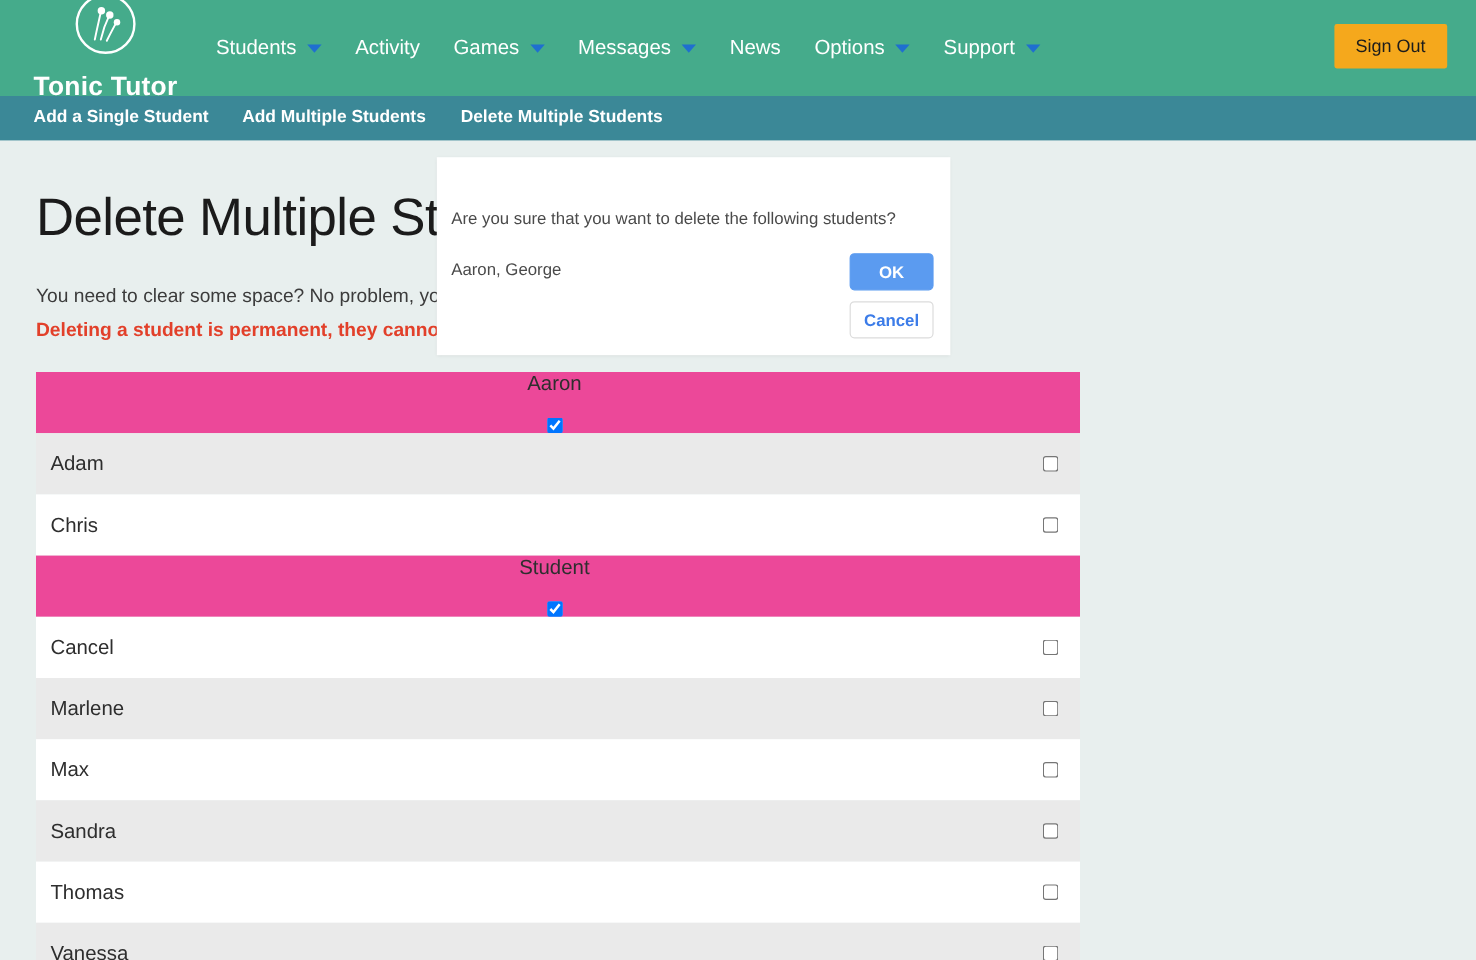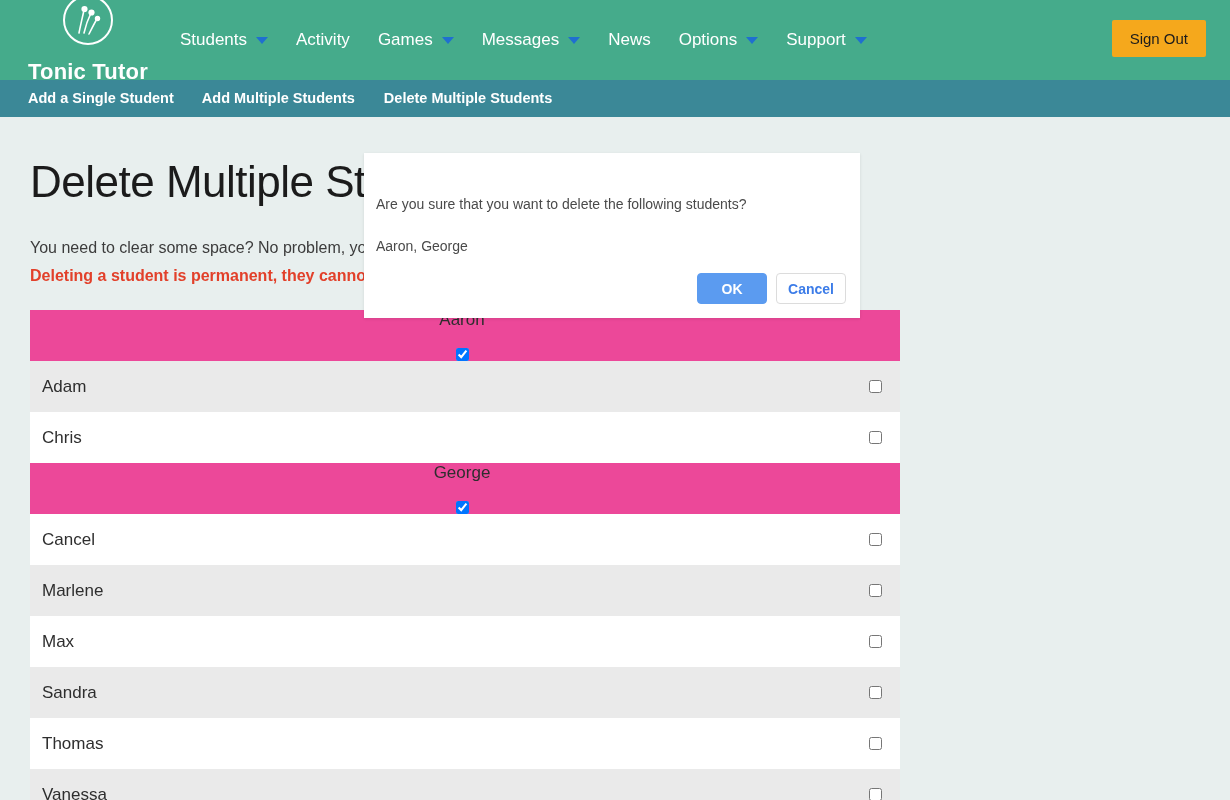--- a/index.html
+++ b/index.html
@@ -177,26 +177,25 @@
     height: 13px;
     margin: 0;
     cursor: pointer;
   }
 
   
   .modal-dialog {
     position: absolute;
     left: 364px;
     top: 131px;
-    width: 496px;
+    width: 428px;
     height: 165px;
     background: #ffffff;
     box-shadow: 0 1px 3px rgba(0,0,0,0.10);
     padding: 0;
-    margin-top: 22px;
   }
 
   .modal-question {
     position: absolute;
     left: 12px;
     top: 43px;
     font-size: 14px;
     color: #4a4a4a;
   }
 
@@ -207,20 +206,21 @@
     font-size: 14px;
     color: #4a4a4a;
   }
 
   .modal-actions {
     position: absolute;
     right: 14px;
     bottom: 14px;
     display: flex;
     gap: 9px;
+    flex-direction: column;
   }
 
   .btn-ok {
     background: #5b9bf0;
     color: #ffffff;
     border: 1px solid #5b9bf0;
     border-radius: 4px;
     font-size: 14px;
     font-weight: bold;
     width: 70px;
@@ -321,21 +321,21 @@
       </div>
       <div class="student-row alt">
         <span class="student-name">Adam</span>
         <input type="checkbox" class="row-checkbox" style="">
       </div>
       <div class="student-row">
         <span class="student-name">Chris</span>
         <input type="checkbox" class="row-checkbox" style="">
       </div>
       <div class="student-row selected">
-        <span class="student-name">George</span>
+        <span class="student-name">Student</span>
         <input type="checkbox" class="row-checkbox" checked="" style="">
       </div>
       <div class="student-row">
         <span class="student-name">Cancel</span>
         <input type="checkbox" class="row-checkbox" style="">
       </div>
       <div class="student-row alt">
         <span class="student-name">Marlene</span>
         <input type="checkbox" class="row-checkbox" style="">
       </div>

